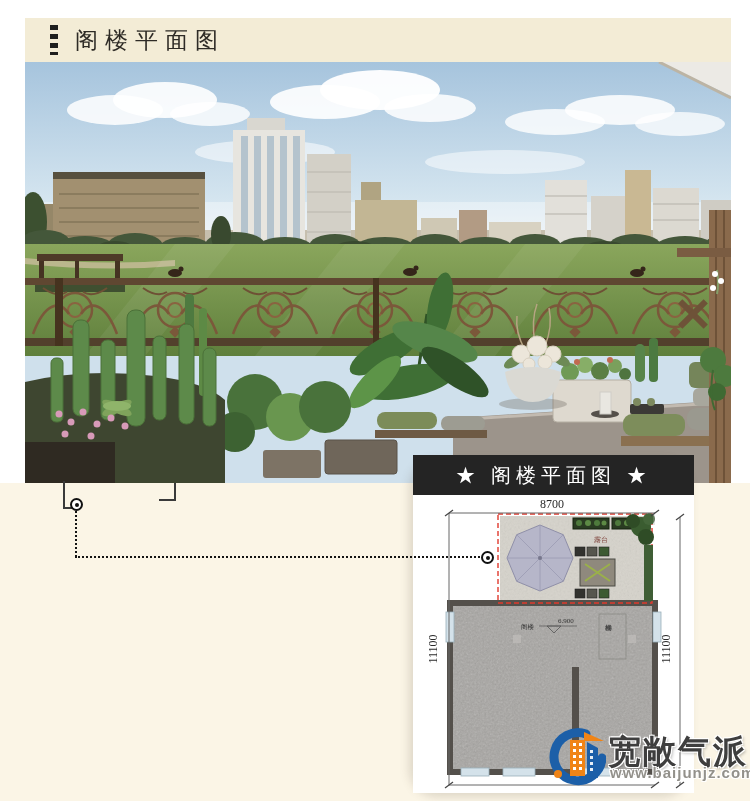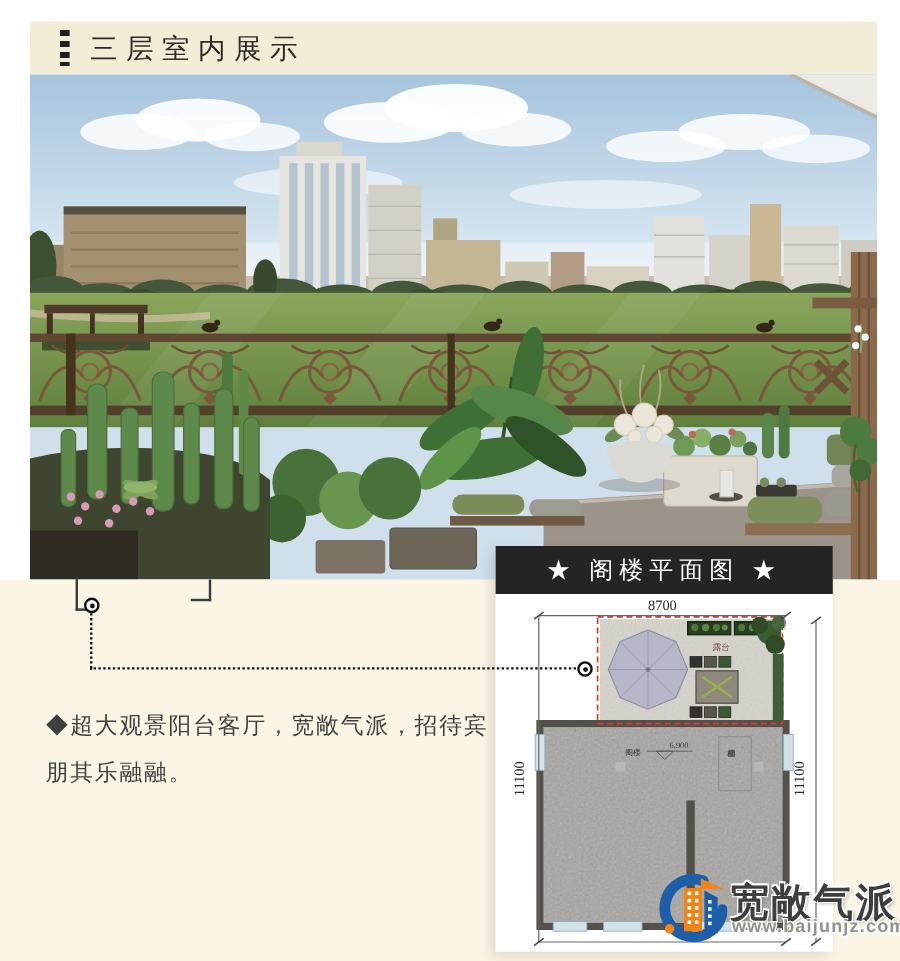--- a/index.html
+++ b/index.html
@@ -23,41 +23,41 @@
   .bullseye{position:absolute;width:9px;height:9px;border:2px solid #111;border-radius:50%;
             background:#fff;z-index:31;}
   .bullseye i{position:absolute;left:2.5px;top:2.5px;width:4px;height:4px;background:#111;border-radius:50%;}
   .leader-v{position:absolute;left:75px;top:511px;height:46px;width:0;border-left:2px dotted #141414;z-index:30;}
   .leader-h{position:absolute;left:75px;top:556px;width:409px;height:0;border-top:2px dotted #141414;z-index:30;}
   
   .desc{position:absolute;left:38px;top:586px;width:384px;font-size:19px;line-height:39px;
         color:#3f3f3f;letter-spacing:1.5px;}
   
   .plan-panel{position:absolute;left:413px;top:455px;width:281px;height:338px;z-index:20;
-              background:#ffffff;box-shadow:-4px 4px 10px rgba(90,80,60,.18);}
+              background:#ffffff;box-shadow:-4px 4px 10px rgba(90,80,60,.18);border-radius:28px;}
   .plan-head{height:40px;background:#242424;color:#ffffff;display:flex;align-items:center;justify-content:center;
              font-size:20px;letter-spacing:5px;}
   
   .wm{position:absolute;left:546px;top:722px;width:210px;height:76px;z-index:40;}
   .wm-mark{position:absolute;left:0;top:6px;}
   .wm-brand{position:absolute;left:62px;top:8px;font-size:33px;font-weight:bold;color:#3e3e3e;letter-spacing:2px;
      text-shadow:-1px -1px 0 #fff,1px -1px 0 #fff,-1px 1px 0 #fff,1px 1px 0 #fff,2px 2px 3px rgba(0,0,0,.25);}
   .wm-site{position:absolute;left:64px;top:42px;font-size:15px;font-weight:bold;color:#93918b;letter-spacing:1px;
      text-shadow:-1px -1px 0 #fff,1px -1px 0 #fff,-1px 1px 0 #fff,1px 1px 0 #fff;}
   .serif{font-family:"Liberation Serif",serif;}
 </style>
 </head>
 <body>
 
 <div class="page">
   <div class="bottom-bg"></div>
 
   <div class="header-bar">
     <div class="header-dashes"></div>
-    <div class="page-title">三层室内展示</div>
+    <div class="page-title">阁楼平面图</div>
   </div>
 
   <div class="photo">
   <svg viewBox="0 0 706 421" width="706" height="421" preserveAspectRatio="none">
     <defs>
       <linearGradient id="sky" x1="0" y1="0" x2="0" y2="1">
         <stop offset="0" stop-color="#a6c4dd"></stop>
             <stop offset="0.7" stop-color="#d3e4ef"></stop>
             <stop offset="1" stop-color="#eef4f7"></stop>
       </linearGradient>
@@ -329,21 +329,20 @@
   <div class="bracket-r"></div>
   <div class="bullseye" style="left:70px;top:498px;">
       <i></i>
     </div>
   <div class="leader-v"></div>
   <div class="leader-h"></div>
   <div class="bullseye" style="left:481px;top:551px;">
       <i></i>
     </div>
 
-  <div class="desc">◆超大观景阳台客厅，宽敞气派，招待宾朋其乐融融。</div>
 
   <div class="plan-panel">
     <div class="plan-head">
       <span>★ 阁楼平面图 ★</span>
     </div>
     <svg viewBox="0 0 281 298" width="281" height="298">
       <defs>
         <filter id="grain" x="0" y="0" width="100%" height="100%">
           <feTurbulence type="fractalNoise" baseFrequency="0.5" numOctaves="2" stitchTiles="stitch"></feTurbulence>
           <feColorMatrix type="saturate" values="0"></feColorMatrix>

